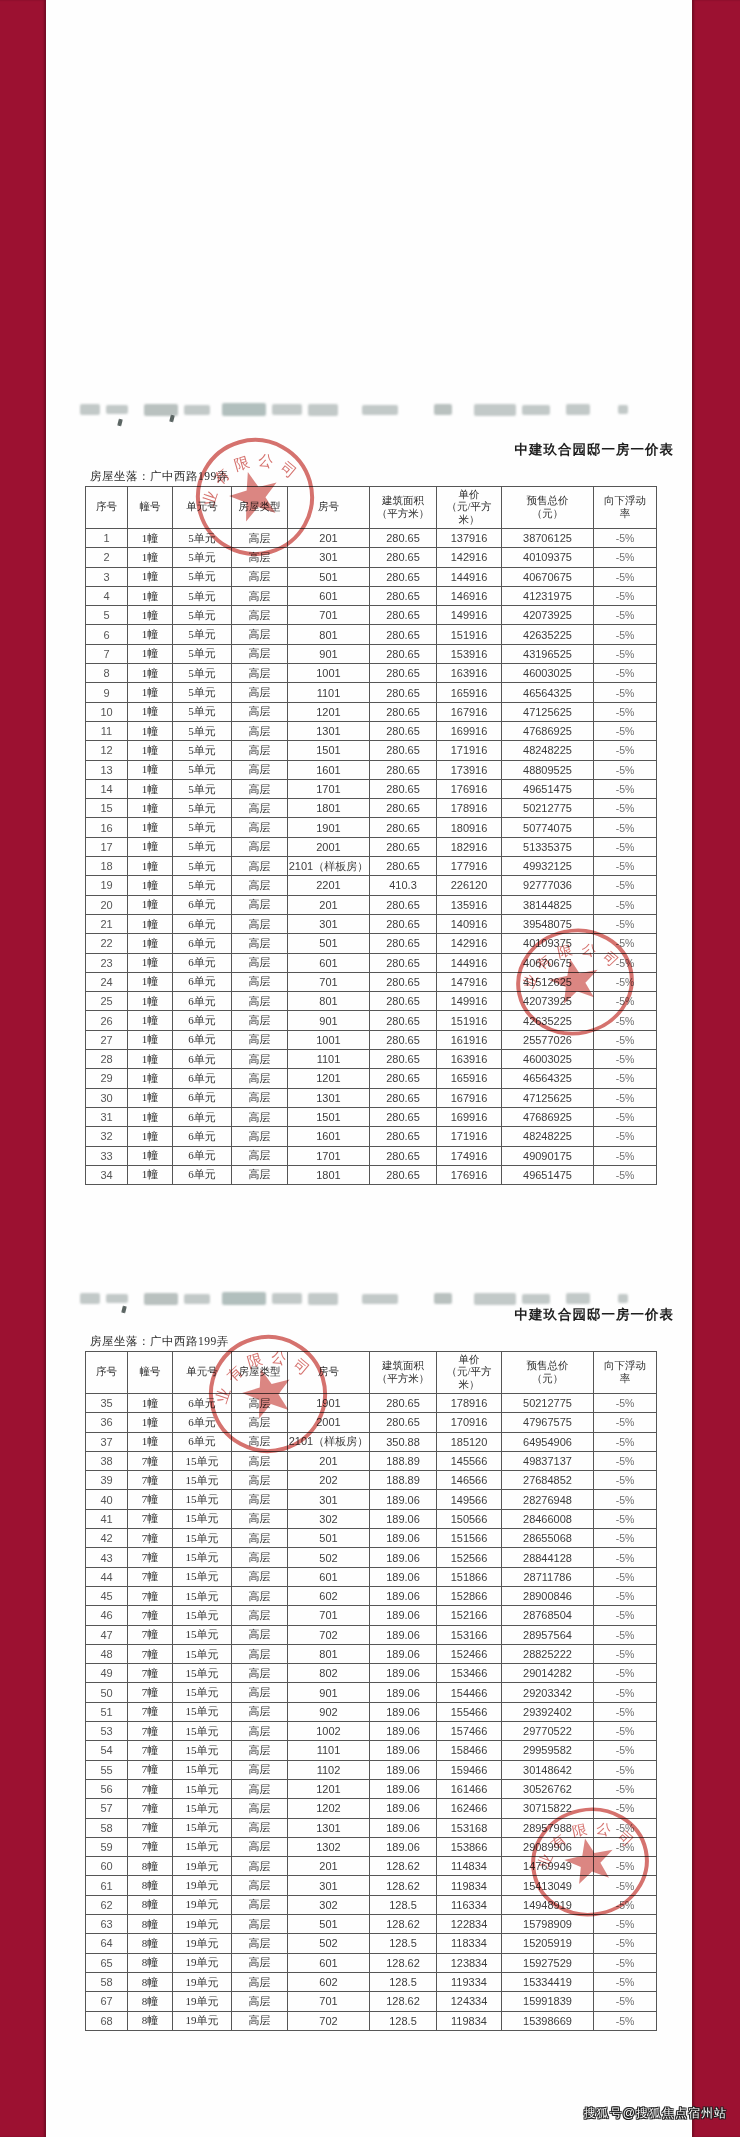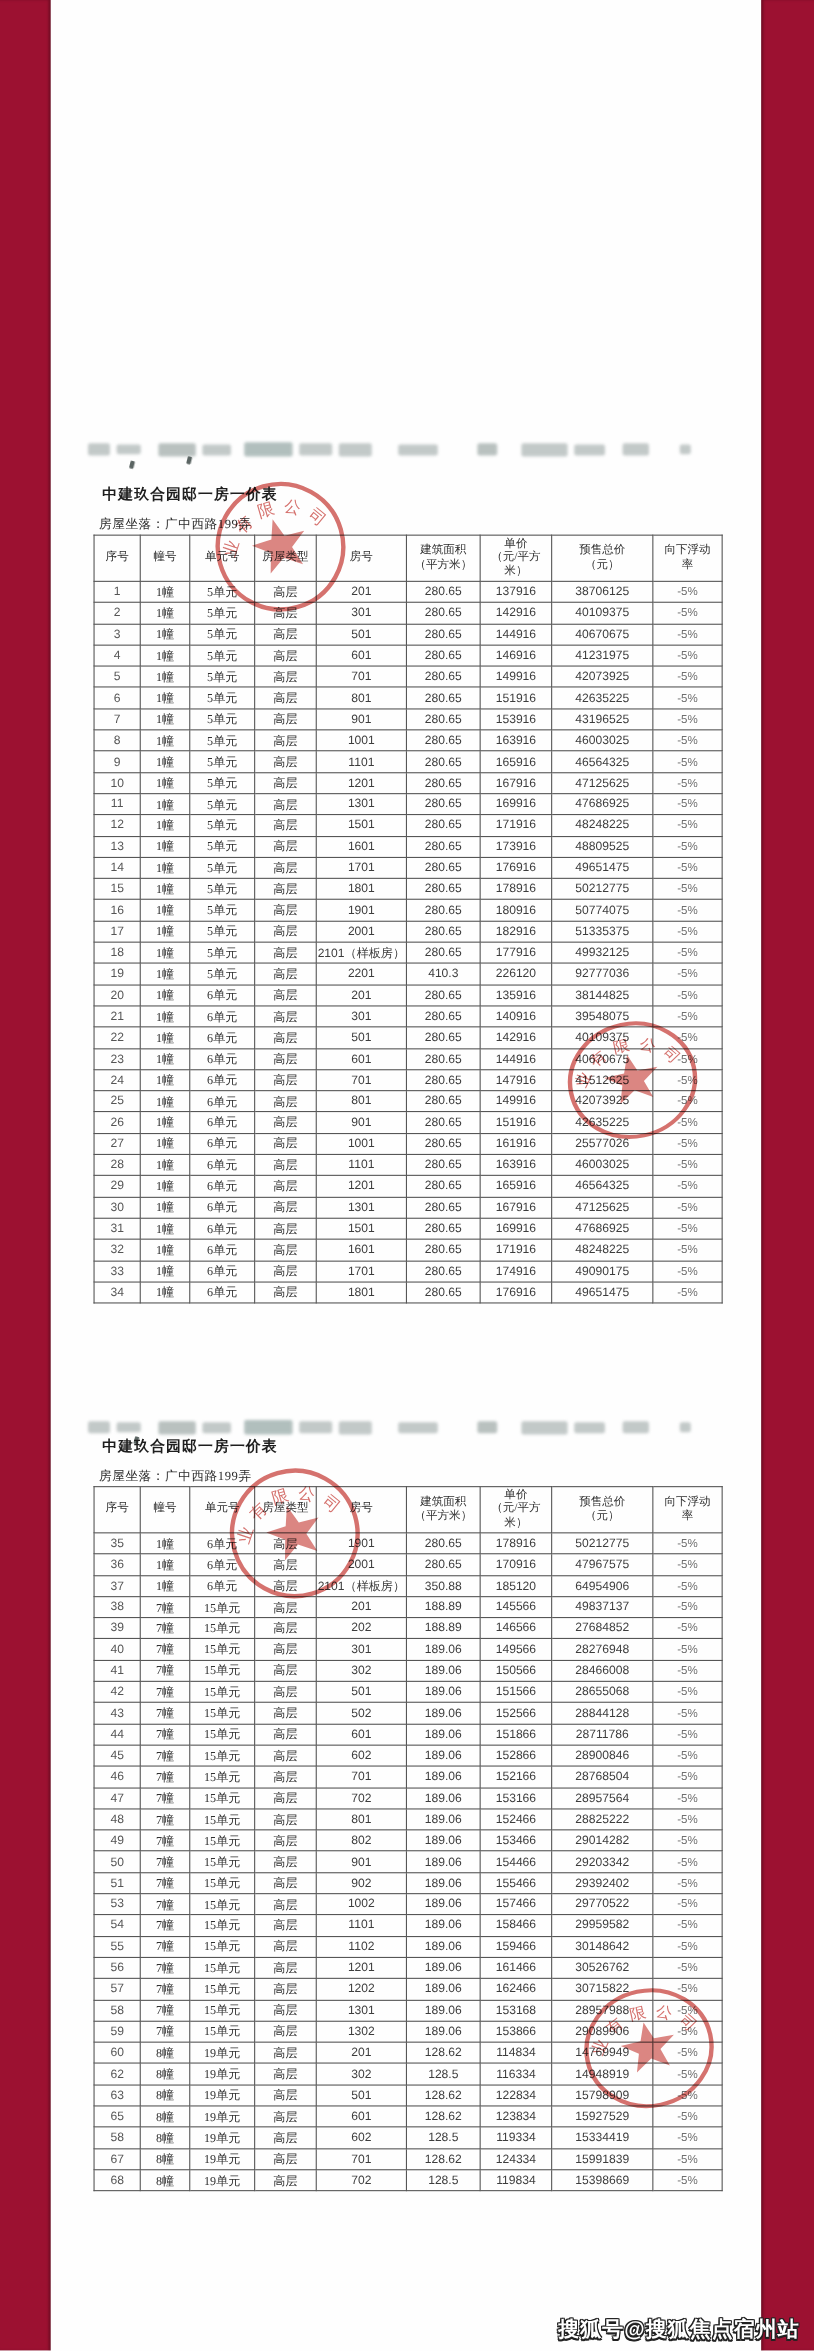--- a/index.html
+++ b/index.html
@@ -2,21 +2,21 @@
 <html><head>
 <meta charset="utf-8">
 <style>
   html,body{margin:0;padding:0;background:#ffffff;}
   .page{position:relative;width:740px;height:2137px;background:#fefefe;overflow:hidden;
         font-family:"Liberation Sans","DejaVu Sans",sans-serif;}
   .band{position:absolute;top:0;height:2137px;background:#9c1131;}
   .band.left{left:0;width:46px;box-shadow:inset -2px 0 2px rgba(0,0,0,.25);}
   .band.right{right:0;width:48px;box-shadow:inset 2px 0 2px rgba(0,0,0,.25);}
 
-  .sec-title{position:absolute;left:93px;width:571px;text-align:left;
+  .sec-title{position:absolute;left:103px;width:571px;text-align:right;
              font-family:"Liberation Serif","DejaVu Serif",serif;
              font-weight:bold;font-size:13.5px;color:#1e1e1e;letter-spacing:1px;}
   .location{position:absolute;left:90px;font-family:"Liberation Serif","DejaVu Serif",serif;
             font-size:11.5px;color:#2b2b2b;letter-spacing:.5px;}
 
   table.price{position:absolute;left:85px;width:571px;border-collapse:collapse;table-layout:fixed;
               border:1.6px solid #474747;}
   table.price th,table.price td{border:1px solid #565656;padding:0;text-align:center;
               vertical-align:middle;white-space:nowrap;overflow:hidden;}
   table.price thead tr{height:42px;}
@@ -33,21 +33,21 @@
   .rl{position:absolute;left:80px;width:580px;height:22px;white-space:nowrap;}
   .rl i{display:inline-block;background:#b4bcbb;border-radius:2px;filter:blur(1.3px);
         opacity:.8;vertical-align:middle;}
   .mark{position:absolute;width:4px;height:7px;background:#5b6563;border-radius:1px;
         transform:rotate(14deg);filter:blur(.4px);}
 
   
   .seal{position:absolute;width:140px;height:140px;mix-blend-mode:multiply;opacity:.82;}
   .seal svg{width:100%;height:100%;overflow:visible;}
 
-  .watermark{position:absolute;top:2105px;right:13px;font-weight:bold;font-size:19px;
+  .watermark{position:absolute;top:2105px;right:13px;font-weight:normal;font-size:12px;
              letter-spacing:1px;color:#ffffff;
              text-shadow:-1px 0 0 #222,1px 0 0 #222,0 -1px 0 #222,0 1px 0 #222,
                          -1px -1px 0 #222,1px 1px 0 #222,-1px 1px 0 #222,1px -1px 0 #222;}
 </style>
 </head>
 <body>
 
 <div class="page">
   <div class="band left"></div>
   <div class="band right"></div>
@@ -775,39 +775,61 @@
           <td>8幢</td>
           <td>19单元</td>
           <td>高层</td>
           <td>201</td>
           <td>128.62</td>
           <td>114834</td>
           <td>14769949</td>
           <td>-5%</td>
         </tr>
         <tr>
+          <td>61</td>
+          <td>8幢</td>
+          <td>19单元</td>
+          <td>高层</td>
+          <td>301</td>
+          <td>128.62</td>
+          <td>119834</td>
+          <td>15413049</td>
+          <td>-5%</td>
+        </tr>
+        <tr>
           <td>62</td>
           <td>8幢</td>
           <td>19单元</td>
           <td>高层</td>
           <td>302</td>
           <td>128.5</td>
           <td>116334</td>
           <td>14948919</td>
           <td>-5%</td>
         </tr>
         <tr>
           <td>63</td>
           <td>8幢</td>
           <td>19单元</td>
           <td>高层</td>
           <td>501</td>
           <td>128.62</td>
           <td>122834</td>
           <td>15798909</td>
+          <td>-5%</td>
+        </tr>
+        <tr>
+          <td>64</td>
+          <td>8幢</td>
+          <td>19单元</td>
+          <td>高层</td>
+          <td>502</td>
+          <td>128.5</td>
+          <td>118334</td>
+          <td>15205919</td>
           <td>-5%</td>
         </tr>
         <tr>
           <td>65</td>
           <td>8幢</td>
           <td>19单元</td>
           <td>高层</td>
           <td>601</td>
           <td>128.62</td>
           <td>123834</td>

